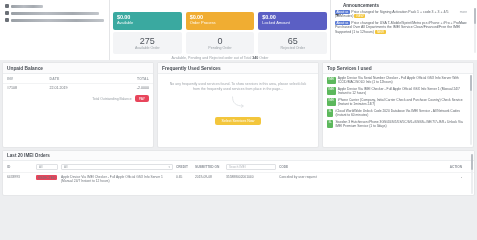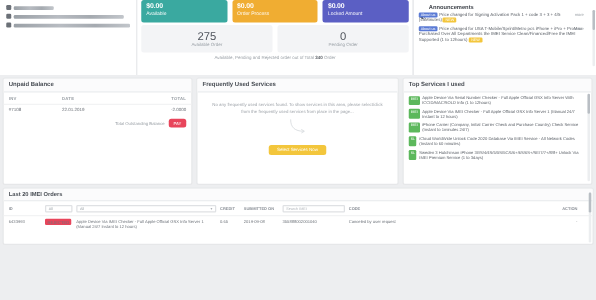--- a/index.html
+++ b/index.html
@@ -24,21 +24,21 @@
     height: 3px; border-radius: 1px;
     background: linear-gradient(90deg,#9aa0a6 0%,#b8bcc2 40%,#a5aab0 70%,#c2c6cb 100%);
     filter: blur(0.6px);
     font-size: 0; color: transparent; overflow: hidden;
   }
   .bl1 { width: 32px; }
   .bl2 { width: 88px; }
   .bl3 { width: 96px; }
   .user-line.third { gap: 2px; }
 
-  .stats-panel { width: 220px; height: 60px; background: #fff; position: relative; padding: 0 3px 0 3px; }
+  .stats-panel { width: 220px; height: 60px; background: #fff; position: relative; padding: 12px 3px 0 3px; }
   .stat-cards { display: flex; gap: 4px; }
   .stat-top {
     flex: 1; height: 18px; border-radius: 2px; color: #fff;
     padding: 2px 4px; position: relative;
   }
   .stat-top .amt { font-size: 5.5px; font-weight: bold; line-height: 6px; letter-spacing: -0.1px;}
   .stat-top .lbl { font-size: 4px; line-height: 5px; opacity: .95; }
   .cyan { background: #3aa9a0; }
   .amber { background: #f0ad32; }
   .purple { background: #5b5fc4; }
@@ -187,20 +187,24 @@
       </div>
       <div class="stat-bodies">
         <div class="stat-body">
           <div class="num">275</div>
           <div class="cap">Available Order</div>
         </div>
         <div class="stat-body">
           <div class="num">0</div>
           <div class="cap">Pending Order</div>
         </div>
+        <div class="stat-body">
+          <div class="num">65</div>
+          <div class="cap">Rejected Order</div>
+        </div>
       </div>
       <div class="stats-foot">
         <span>Available, Pending and Rejected order out of Total </span><b>340</b><span> Order</span>
       </div>
     </div>
 
     <div class="ann-panel">
       <div class="ann-head">
         <span class="megaphone">
           <svg width="6" height="5" viewBox="0 0 12 10">

